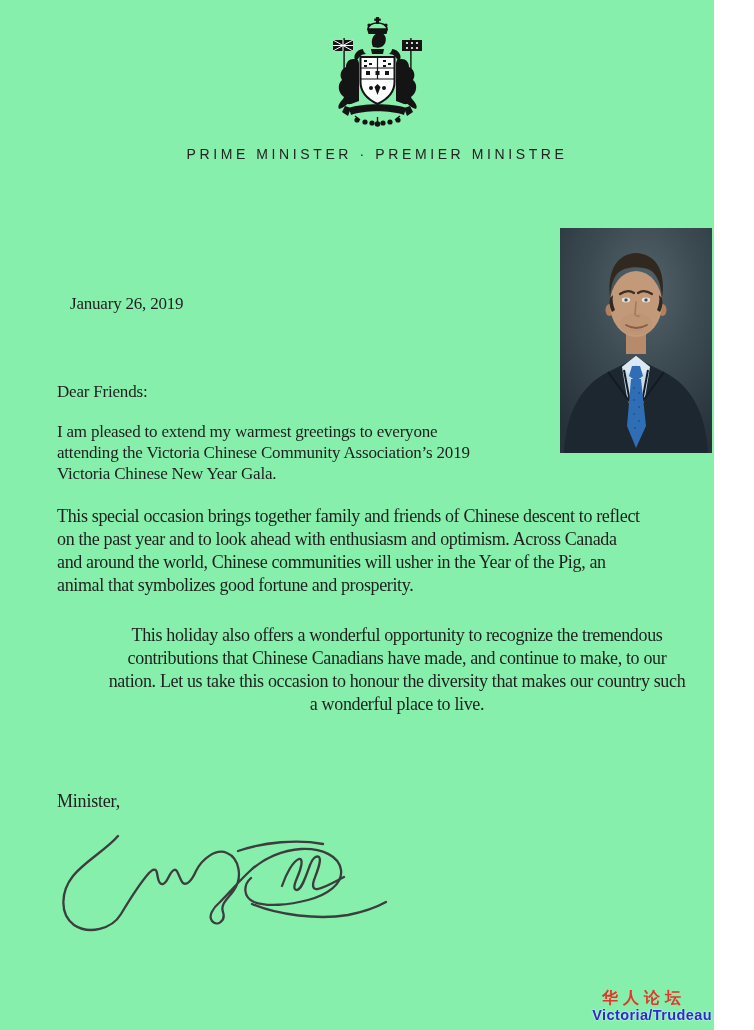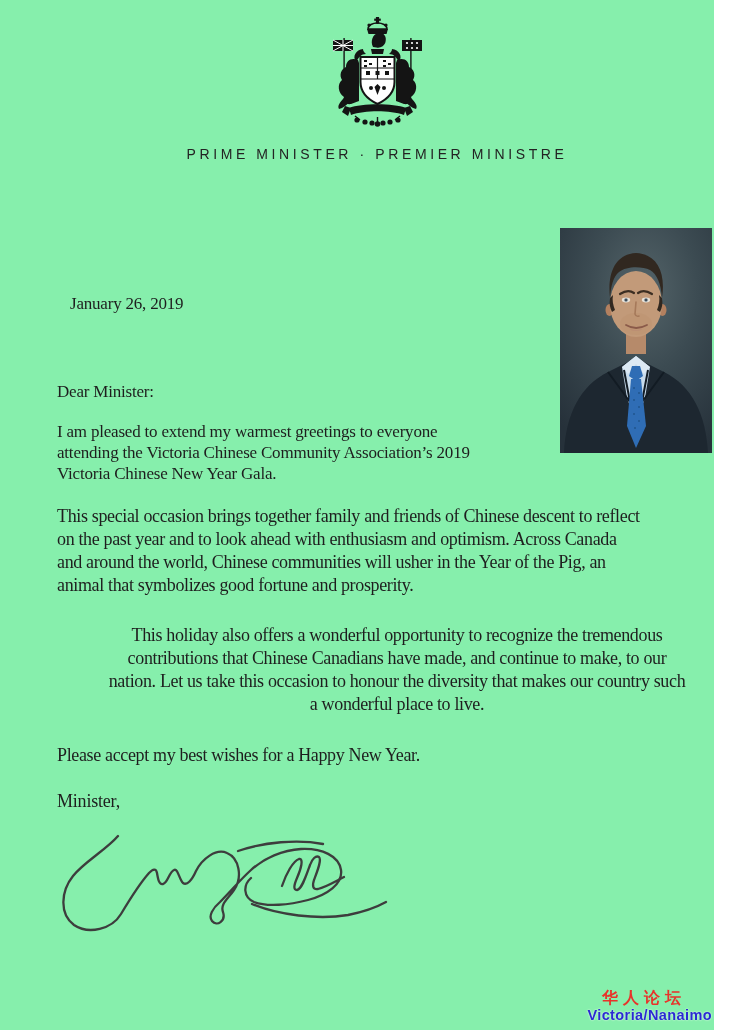--- a/index.html
+++ b/index.html
@@ -183,43 +183,42 @@
         <circle cx="86" cy="72" r="0.8" fill="#1c1c1c"></circle>
 
       <path d="M76 74 L75 86 Q76 89 79 88" fill="none" stroke="#a5795a" stroke-width="1.6" stroke-linecap="round"></path>
 
       <path d="M66 97 Q76 103 87 97" fill="none" stroke="#8a5a49" stroke-width="1.8" stroke-linecap="round"></path>
       <path d="M70 101 Q76 104 82 101" fill="none" stroke="#b98a74" stroke-width="1.2" opacity="0.7"></path>
     </svg>
   </div>
 
   <div class="abs txt small-group date">January 26, 2019</div>
-  <div class="abs txt small-group salutation">Dear Minister:</div>
+  <div class="abs txt small-group salutation">Dear Friends:</div>
   <div class="abs txt small-group para-1">I am pleased to extend my warmest greetings to everyone
 attending the Victoria Chinese Community Association’s 2019
 Victoria Chinese New Year Gala.</div>
   <div class="abs txt body-para para-2">This special occasion brings together family and friends of Chinese descent to reflect
 on the past year and to look ahead with enthusiasm and optimism. Across Canada
 and around the world, Chinese communities will usher in the Year of the Pig, an
 animal that symbolizes good fortune and prosperity.</div>
   <div class="abs txt body-para para-3">This holiday also offers a wonderful opportunity to recognize the tremendous
 contributions that Chinese Canadians have made, and continue to make, to our
 nation. Let us take this occasion to honour the diversity that makes our country such
 a wonderful place to live.</div>
-  <div class="abs txt body-para para-4">Please accept my best wishes for a Happy New Year.</div>
   <div class="abs txt closing">Minister,</div>
 
   <svg class="abs signature" viewBox="0 0 342 126" aria-hidden="true">
     <g fill="none" stroke="#3d3d3d" stroke-width="2.3" stroke-linecap="round" stroke-linejoin="round">
       <path d="M72 14 C60 28 38 40 27 54 C15 69 13 92 28 103 C43 113 66 107 75 92 C84 77 95 60 103 51 C107 47 110 46 111 51 C112 57 113 63 117 62 C122 61 123 50 128 48 C132 46 133 57 137 61 C141 64 146 58 150 49 C156 37 170 26 181 31 C193 36 197 55 188 68 C182 77 174 82 177 90 C180 99 171 105 166 99 C162 94 167 86 174 80 C184 70 194 58 205 48 C218 36 237 28 255 27 C276 26 293 34 295 48 C297 62 281 73 262 78 C243 83 221 85 208 80 C197 75 197 63 205 56"></path>
       <path d="M236 64 C240 52 247 39 253 37 C258 36 255 47 251 56 C248 63 247 68 251 68 C256 67 260 54 264 43 C266 37 270 33 273 35 C276 38 271 50 268 58 C266 64 267 68 272 67 C280 65 290 59 298 55"></path>
       <path d="M206 82 C232 93 272 98 302 93 C317 90 331 85 340 80"></path>
       <path d="M192 29 C218 20 252 17 277 22"></path>
     </g>
   </svg>
 
 
   <div class="abs watermark">
     <div class="wm-1" style="color: rgb(232, 51, 42);">华人论坛</div>
-    <div class="wm-2" style="color: rgb(42, 42, 210);">Victoria/Nanaimo</div>
+    <div class="wm-2" style="color: rgb(42, 42, 210);">Victoria/Trudeau</div>
   </div>
 
 </div>
 
 </body></html>

